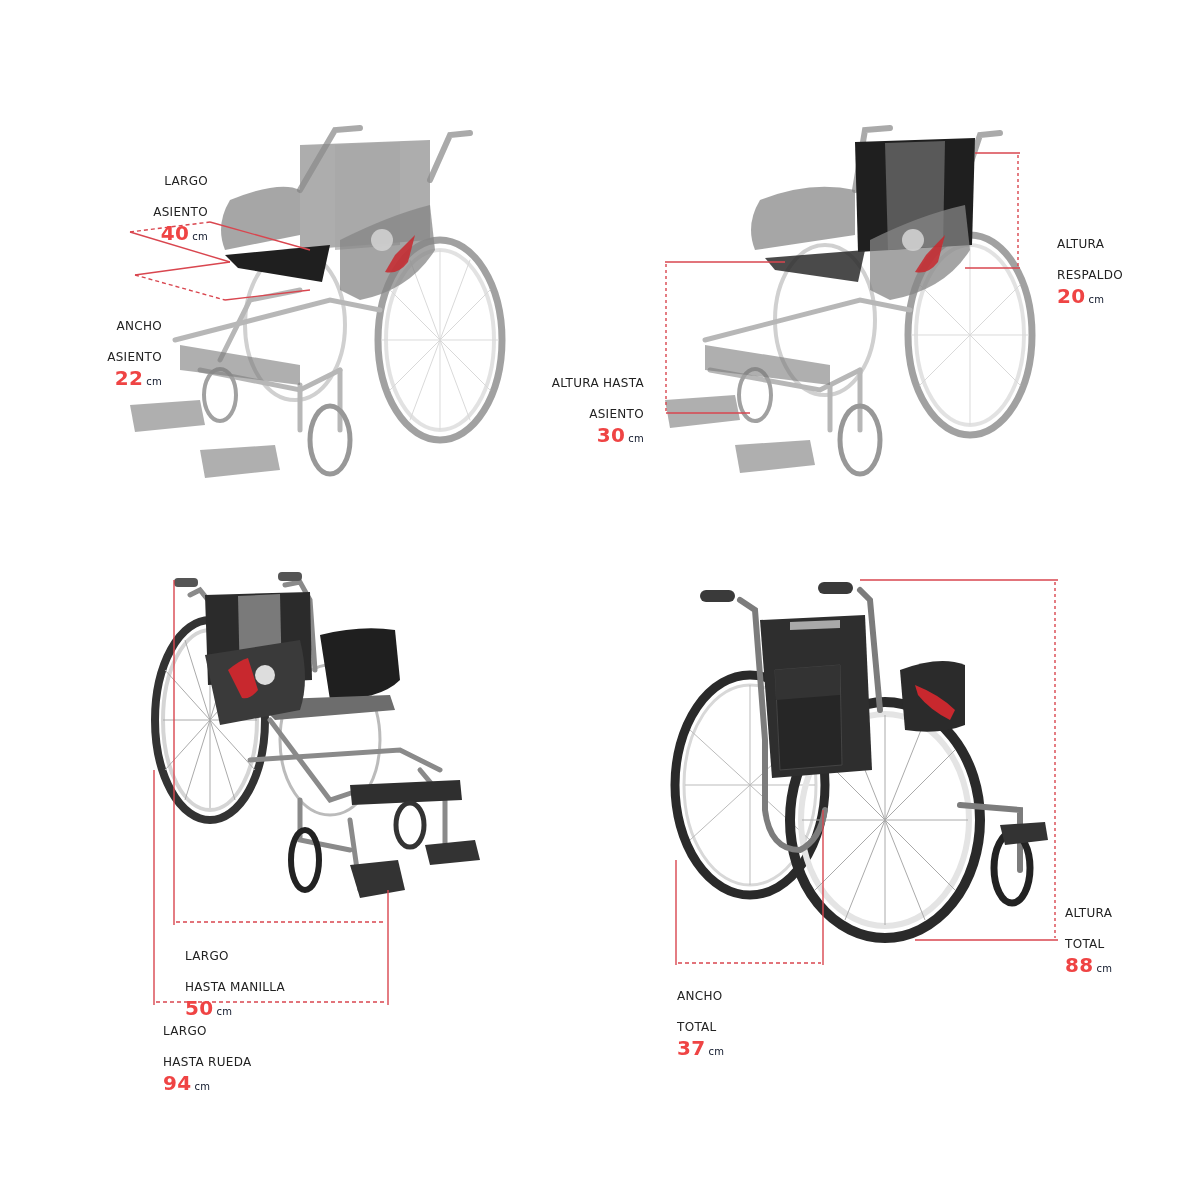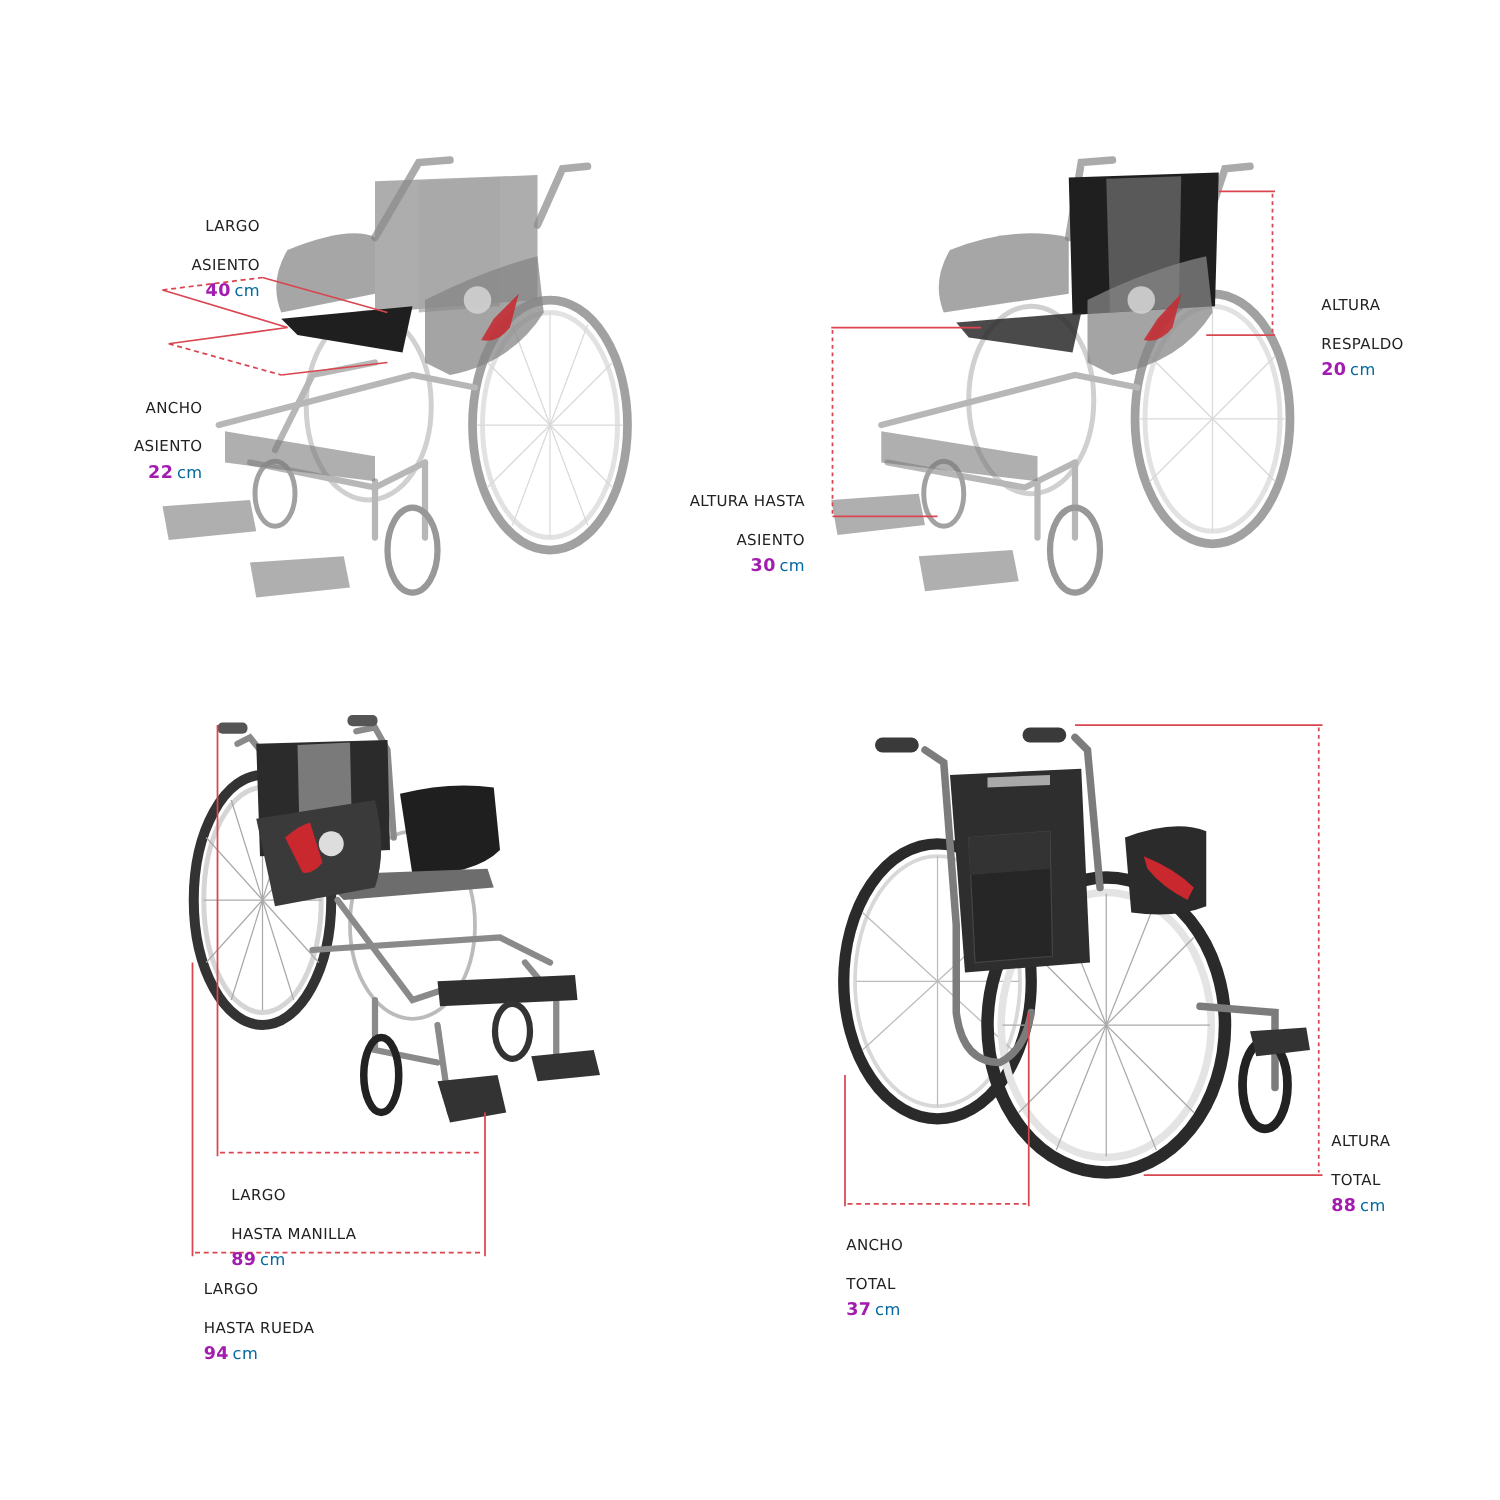--- a/index.html
+++ b/index.html
@@ -5,22 +5,22 @@
   html, body { margin: 0; padding: 0; background: #ffffff; }
   body { width: 1200px; height: 1200px; position: relative; overflow: hidden;
          font-family: "DejaVu Sans", "Liberation Sans", sans-serif; color: #1a1a1a; }
   .panel { position: absolute; }
   .art { position: absolute; left: 0; top: 0; }
   .label { position: absolute; font-size: 12px; line-height: 15px; letter-spacing: 0.3px;
            color: #222; text-transform: uppercase; white-space: nowrap; }
   .label.right { text-align: right; }
   .label .name { display: block; margin-top: 16px; }
   .label .val { display: block; margin-top: 6px; text-transform: none; }
-  .label .num { font-weight: bold; font-size: 14px; color: #a21caf; }
-  .label .unit { font-size: 13px; color: #0369a1; margin-left: 3px; text-align: right; }
+  .label .num { font-weight: bold; font-size: 20px; color: #ef4444; }
+  .label .unit { font-size: 10px; color: #0f172a; margin-left: 3px; text-align: right; }
 </style>
 </head>
 <body>
 
 <div class="panel" style="left:0;top:0;width:600px;height:560px;">
   <svg class="art" width="600" height="560" viewBox="0 0 600 560">
     <g opacity="0.55" stroke="#7d7d7d" fill="none" stroke-width="5" stroke-linecap="round">
 
       <ellipse cx="440" cy="340" rx="62" ry="100" stroke="#555" stroke-width="7"></ellipse>
       <ellipse cx="440" cy="340" rx="54" ry="90" stroke="#ccc" stroke-width="4"></ellipse>
@@ -126,21 +126,21 @@
       <line x1="65" y1="262" x2="185" y2="262"></line>
       <line x1="66" y1="264" x2="66" y2="412" stroke-dasharray="3 3"></line>
       <line x1="66" y1="413" x2="150" y2="413"></line>
     </g>
   </svg>
   <div class="label" style="left:457px;top:221px;">
     <span class="name">ALTURA</span>
     <span class="name">RESPALDO</span>
     <span class="val"><span class="num">20</span><span class="unit">cm</span></span>
   </div>
-  <div class="label right" style="left:-58px;top:378px;width:102px;">
+  <div class="label right" style="left:-58px;top:360px;width:102px;">
     <span class="name">ALTURA HASTA</span>
     <span class="name">ASIENTO</span>
     <span class="val"><span class="num">30</span><span class="unit">cm</span></span>
   </div>
 </div>
 
 <div class="panel" style="left:0;top:560px;width:600px;height:640px;">
   <svg class="art" width="600" height="640" viewBox="0 0 600 640">
 
     <ellipse cx="210" cy="160" rx="55" ry="100" fill="none" stroke="#333" stroke-width="8"></ellipse>
@@ -191,21 +191,21 @@
       <line x1="174" y1="20" x2="174" y2="365"></line>
       <line x1="154" y1="210" x2="154" y2="445"></line>
       <line x1="388" y1="330" x2="388" y2="445"></line>
       <line x1="176" y1="362" x2="386" y2="362" stroke-dasharray="4 3"></line>
       <line x1="156" y1="442" x2="386" y2="442" stroke-dasharray="4 3"></line>
     </g>
   </svg>
   <div class="label" style="left:185px;top:373px;">
     <span class="name">LARGO</span>
     <span class="name">HASTA MANILLA</span>
-    <span class="val"><span class="num">89</span><span class="unit">cm</span></span>
+    <span class="val"><span class="num">50</span><span class="unit">cm</span></span>
   </div>
   <div class="label" style="left:163px;top:448px;">
     <span class="name">LARGO</span>
     <span class="name">HASTA RUEDA</span>
     <span class="val"><span class="num">94</span><span class="unit">cm</span></span>
   </div>
 </div>
 
 <div class="panel" style="left:600px;top:560px;width:600px;height:640px;">
   <svg class="art" width="600" height="640" viewBox="0 0 600 640">

